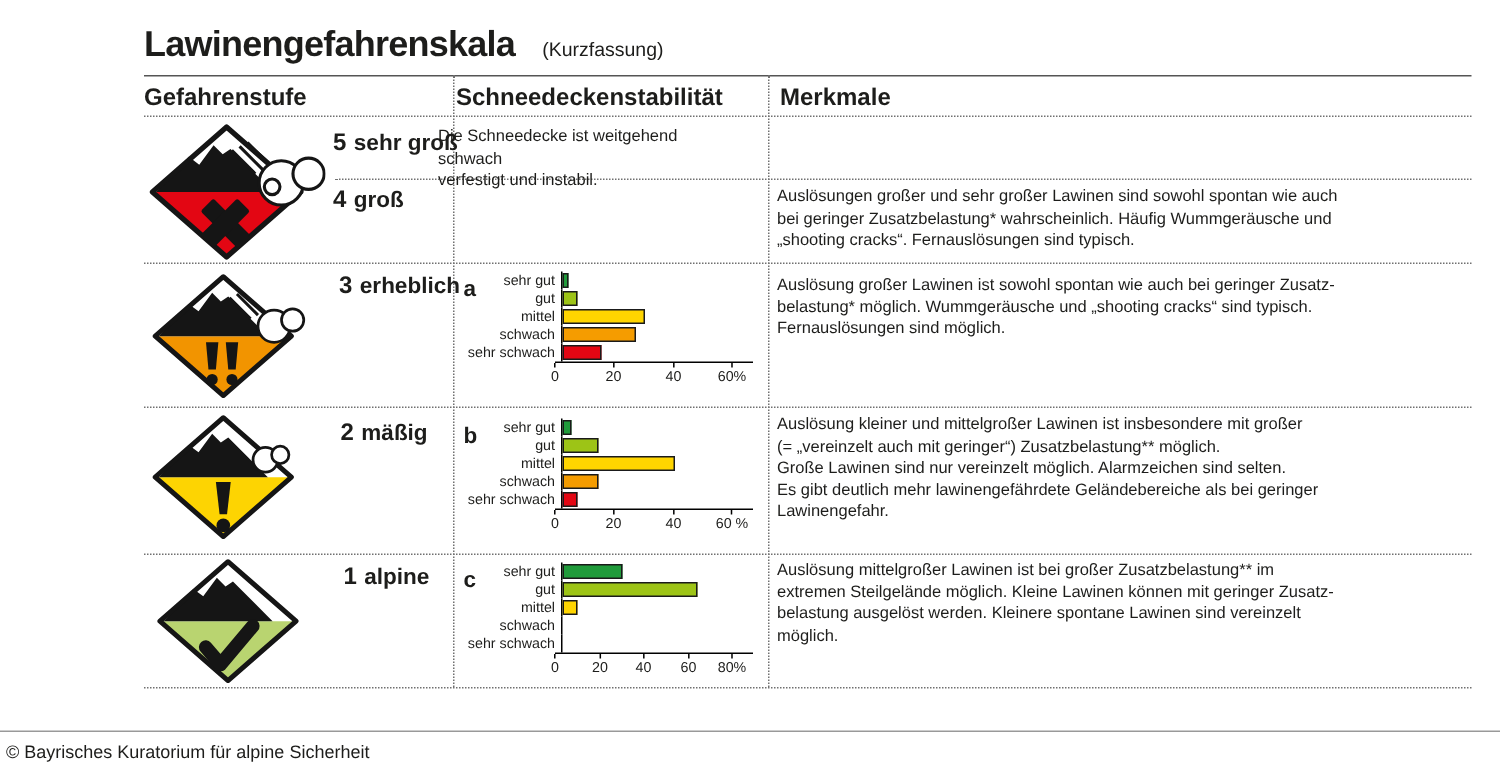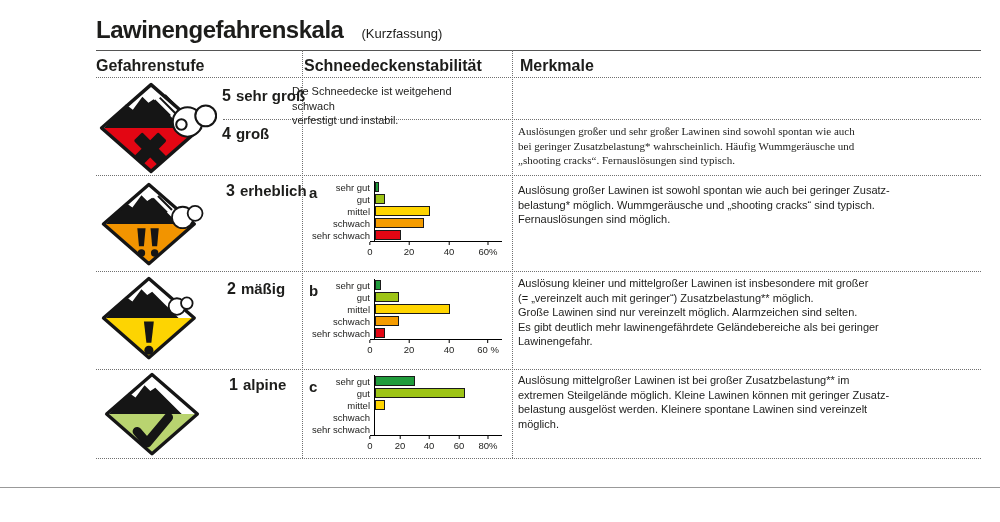--- a/index.html
+++ b/index.html
@@ -248,31 +248,32 @@
         <div class="caxis">
           <span class="ctick" style="left: 0px;">0</span>
           <span class="ctick" style="left: 30px;">20</span>
           <span class="ctick" style="left: 59px;">40</span>
           <span class="ctick" style="left: 89px;">60</span>
           <span class="ctick" style="left: 118px;">80%</span>
         </div>
       </div>
   </div>
 
-  <div class="abs bodytext" style="left:518px;top:124px;width:460px;font-family:Liberation Serif, serif;">Auslösungen großer und sehr großer Lawinen sind sowohl spontan wie auch
+  <div class="abs bodytext" style="left:518px;top:124px;width:460px;">Auslösungen großer und sehr großer Lawinen sind sowohl spontan wie auch
 bei geringer Zusatzbelastung* wahrscheinlich. Häufig Wummgeräusche und
 „shooting cracks“. Fernauslösungen sind typisch.</div>
   <div class="abs bodytext" style="left:518px;top:183px;width:460px;">Auslösung großer Lawinen ist sowohl spontan wie auch bei geringer Zusatz-
 belastung* möglich. Wummgeräusche und „shooting cracks“ sind typisch.
 Fernauslösungen sind möglich.</div>
   <div class="abs bodytext" style="left:518px;top:276px;width:460px;">Auslösung kleiner und mittelgroßer Lawinen ist insbesondere mit großer
 (= „vereinzelt auch mit geringer“) Zusatzbelastung** möglich.
 Große Lawinen sind nur vereinzelt möglich. Alarmzeichen sind selten.
 Es gibt deutlich mehr lawinengefährdete Geländebereiche als bei geringer
 Lawinengefahr.</div>
   <div class="abs bodytext" style="left:518px;top:373px;width:460px;">Auslösung mittelgroßer Lawinen ist bei großer Zusatzbelastung** im
 extremen Steilgelände möglich. Kleine Lawinen können mit geringer Zusatz-
 belastung ausgelöst werden. Kleinere spontane Lawinen sind vereinzelt
 möglich.</div>
 
   <div class="abs footline"></div>
+  <div class="abs foottext">© Bayrisches Kuratorium für alpine Sicherheit</div>
 
 </div>
 
 </body></html>

